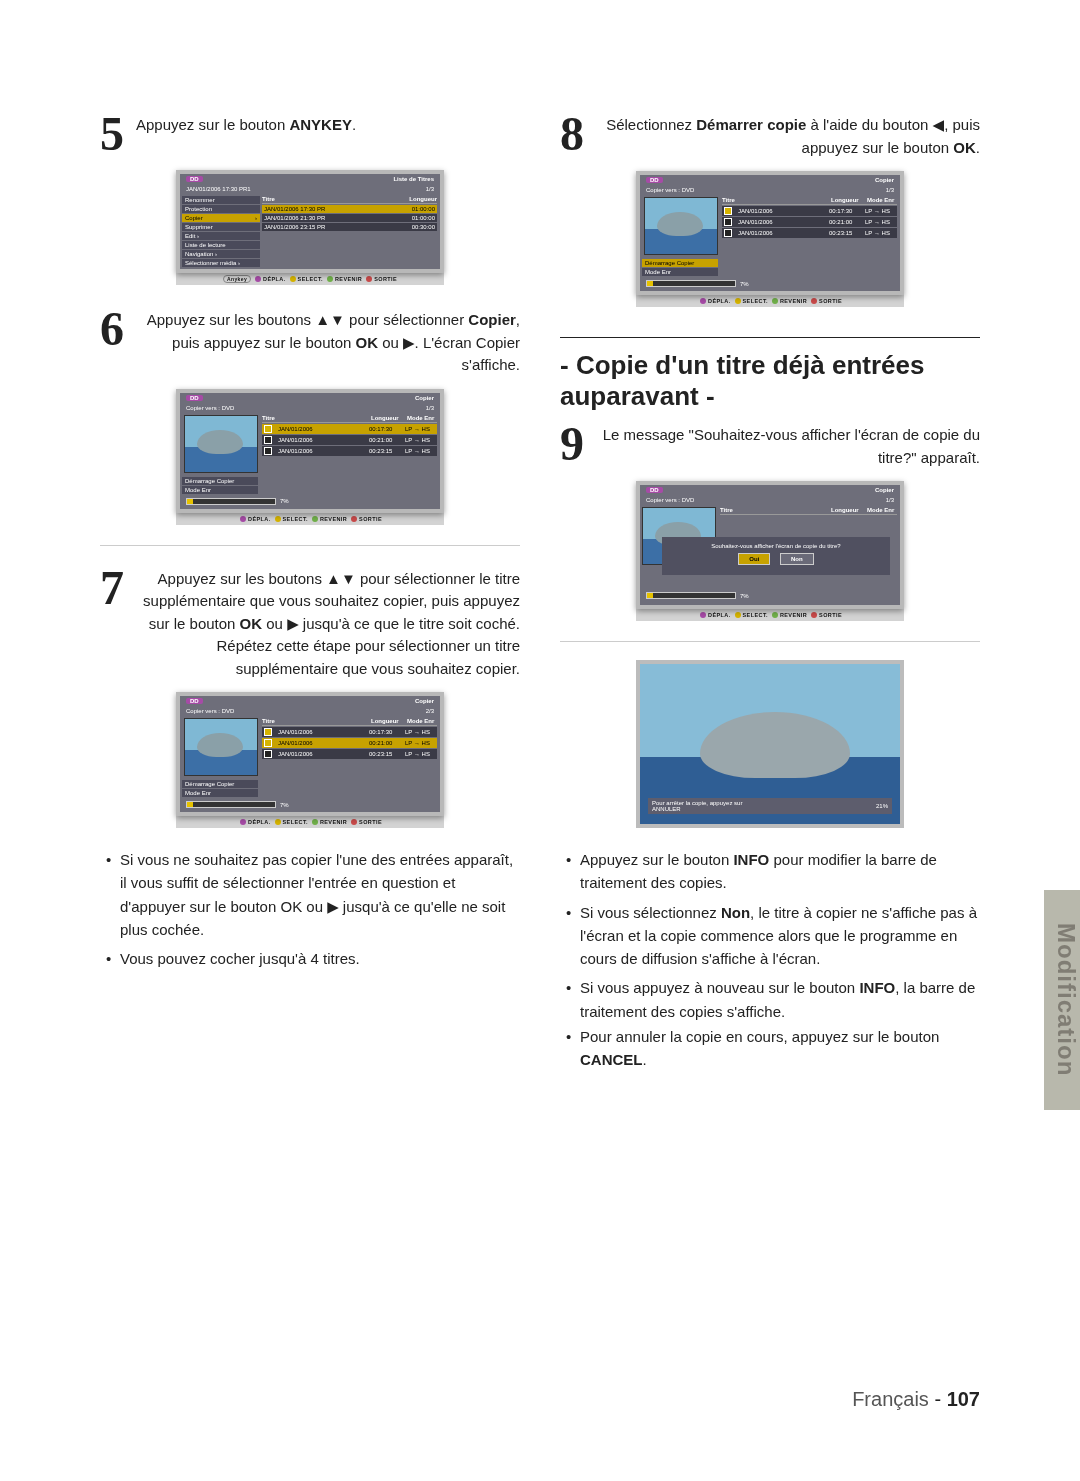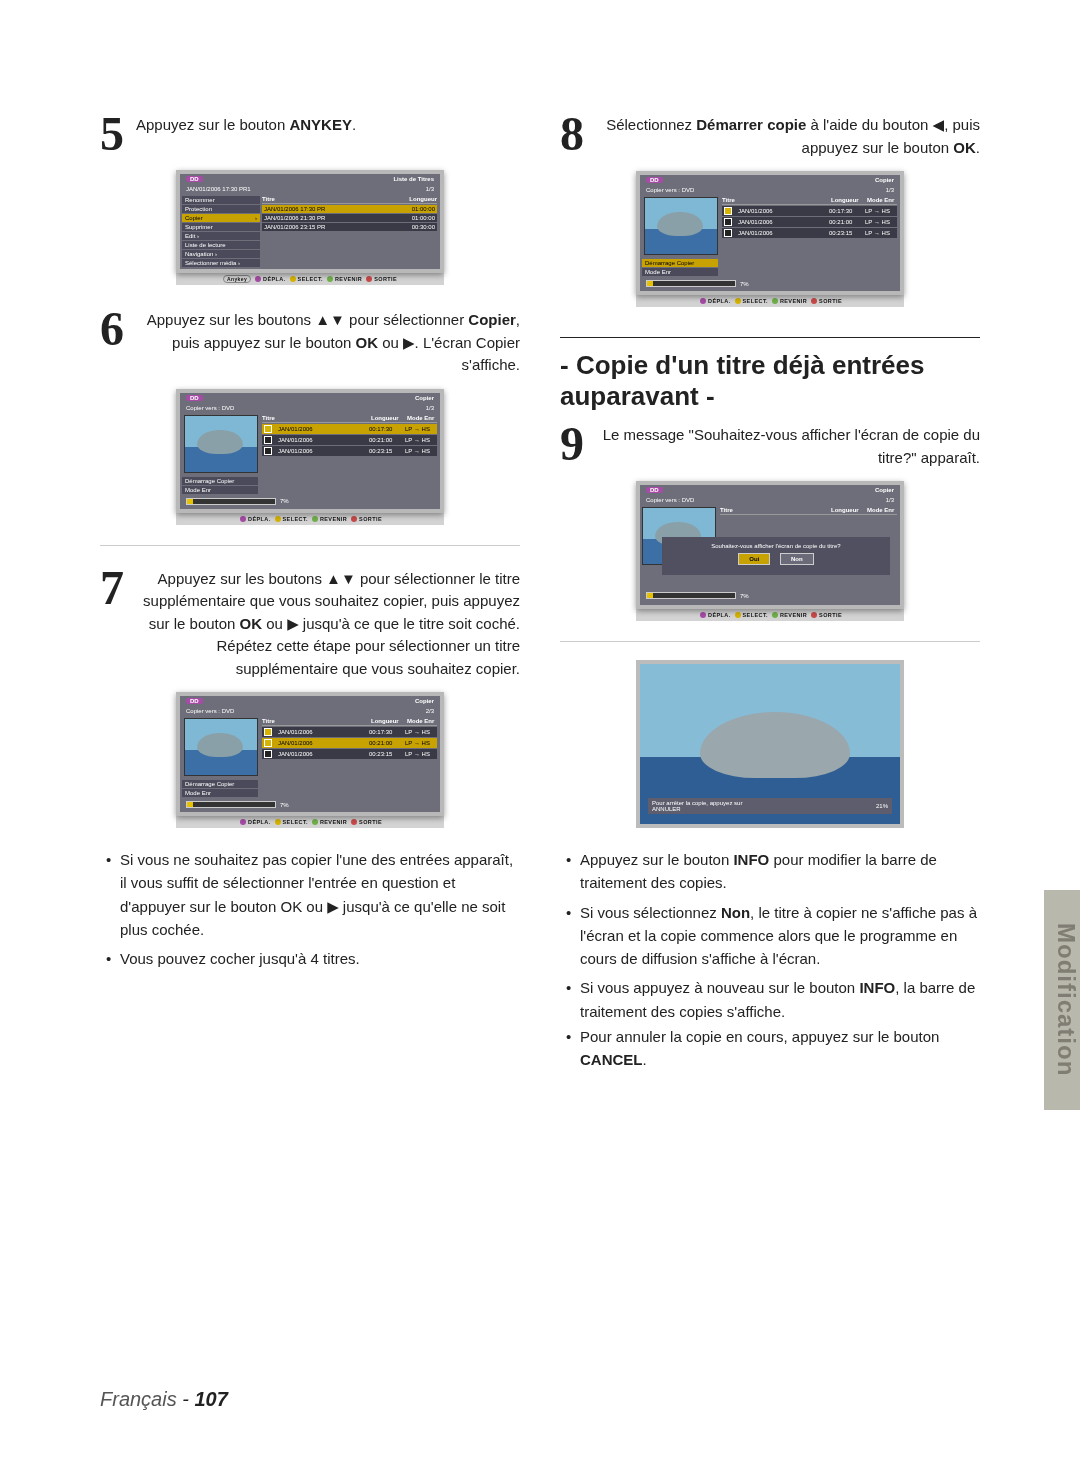--- a/index.html
+++ b/index.html
@@ -230,22 +230,22 @@
     writing-mode: vertical-rl;
     text-align:center;
     letter-spacing:1px;
     z-index:2;
   }
   .page-footer {
     position:absolute;
     bottom:70px;
     left:100px;
     right:100px;
+    text-align:right;
     font-size:20px;
-    font-style:italic;
   }
   .page-footer .lang { color:#555; }
   hr.thin { border:none; border-top:1px solid #222; margin:30px 0 12px; }
   hr.faint { border:none; border-top:1px solid #ccc; margin:18px 0; }
   .note {
     font-size:15px;
     line-height:1.55;
     margin: 6px 0 4px 30px;
   }
 </style>

